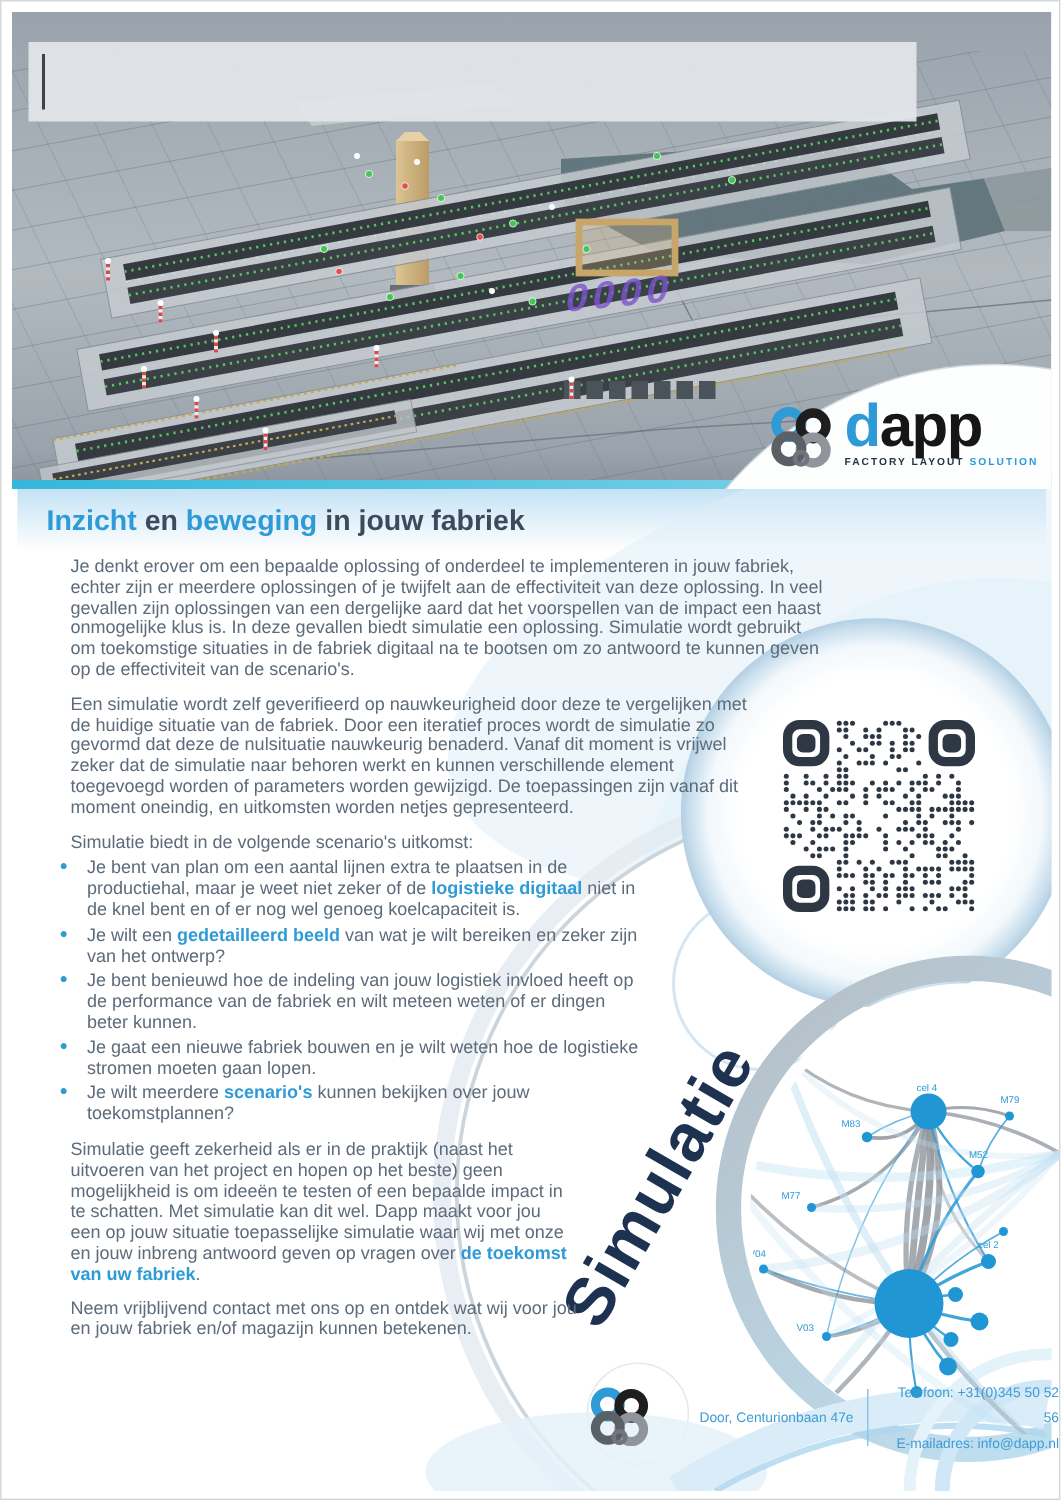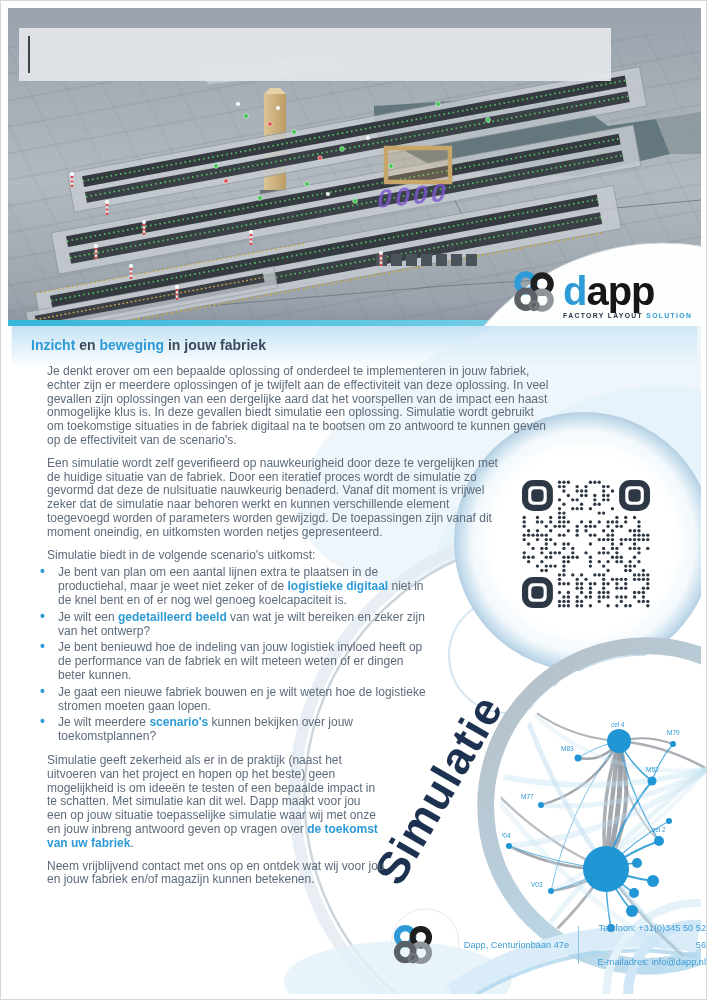--- a/index.html
+++ b/index.html
@@ -7,31 +7,31 @@
     border:1px solid #d5d8db;box-sizing:border-box;overflow:hidden;
     font-family:"Liberation Sans", sans-serif;}
   
   .hero{position:absolute;left:7px;top:7px;width:693px;height:318px;overflow:hidden;}
   .hero svg{display:block;width:693px;height:318px;}
   .title-box{position:absolute;left:18px;top:27px;width:592px;height:53px;
     background:rgba(226,229,233,.95);display:flex;align-items:center;
     padding-left:9px;box-sizing:border-box;z-index:5;}
   .caret{display:inline-block;width:2px;height:37px;background:#3c434b;margin-right:4px;}
   .title-text{font-size:30px;color:#49525c;letter-spacing:.2px;white-space:nowrap;}
-  .hero-logo{position:absolute;left:506px;top:264px;z-index:6;display:flex;align-items:flex-end;gap:2px;}
+  .hero-logo{position:absolute;left:506px;top:264px;z-index:6;display:flex;align-items:flex-start;gap:2px;}
   .logo-txt{display:flex;flex-direction:column;}
   .dapp-word{font-size:40px;line-height:38px;font-weight:800;color:#161616;letter-spacing:-1px;}
   .dapp-word .d{color:#2e9bd6;}
   .tagline{font-size:6.8px;letter-spacing:1.35px;color:#253446;margin-top:2px;font-weight:700;}
   .tagline .tag-blue{color:#2e9bd6;}
   
   .bgfx{position:absolute;left:7px;top:325px;width:693px;height:668px;z-index:1;}
   
   .content{position:absolute;left:30px;top:336px;z-index:3;color:#5d6b7a;}
-  .content h2{font-size:14px;font-weight:700;color:#3c4b5c;margin:0 0 12px 0;}
+  .content h2{font-size:19px;font-weight:700;color:#3c4b5c;margin:0 0 12px 0;}
   .content h2 .hl{color:#2e9bd6;}
   .content p{font-size:12px;line-height:13.8px;margin:0 0 9px 16px;}
   .hl{color:#2e9bd6;font-weight:700;}
   .w1{width:505px;} .w2{width:458px;} .w3{width:418px;} .w4{width:336px;} .w5{width:348px;}
   ul.scenarios{list-style:none;margin:0 0 10px 0;padding:0;width:400px;}
   ul.scenarios li{position:relative;padding-left:27px;margin:0 0 3px 0;
     font-size:12px;line-height:13.8px;width:372px;}
   ul.scenarios li::before{content:"\2022";position:absolute;left:9px;top:-1px;
     color:#2e9bd6;font-size:14px;font-weight:700;}
   
@@ -659,21 +659,21 @@
   <div class="footer">
     <svg class="f-logo" width="52" height="52" viewBox="0 0 60 60">
       <circle cx="21" cy="20" r="9.5" fill="none" stroke="#2e9bd6" stroke-width="7"></circle>
       <circle cx="39" cy="21" r="9.5" fill="none" stroke="#1e1e1e" stroke-width="7"></circle>
       <circle cx="39" cy="39" r="9.5" fill="none" stroke="#8f959a" stroke-width="7"></circle>
       <circle cx="21" cy="38" r="9.5" fill="none" stroke="#5a6065" stroke-width="7"></circle>
       <circle cx="30" cy="45" r="4.5" fill="none" stroke="#70767b" stroke-width="3.5"></circle>
     </svg>
     <div class="f-cols">
       <div class="f-col1">
-        <div>Dapp, Centurionbaan 47e</div>
+        <div>Door, Centurionbaan 47e</div>
       </div>
       <div class="f-div"></div>
       <div class="f-col2">
         <div>Telefoon: +31(0)345 50 52 56</div>
         <div>E-mailadres: info@dapp.nl</div>
       </div>
     </div>
   </div>
 
 </div>

